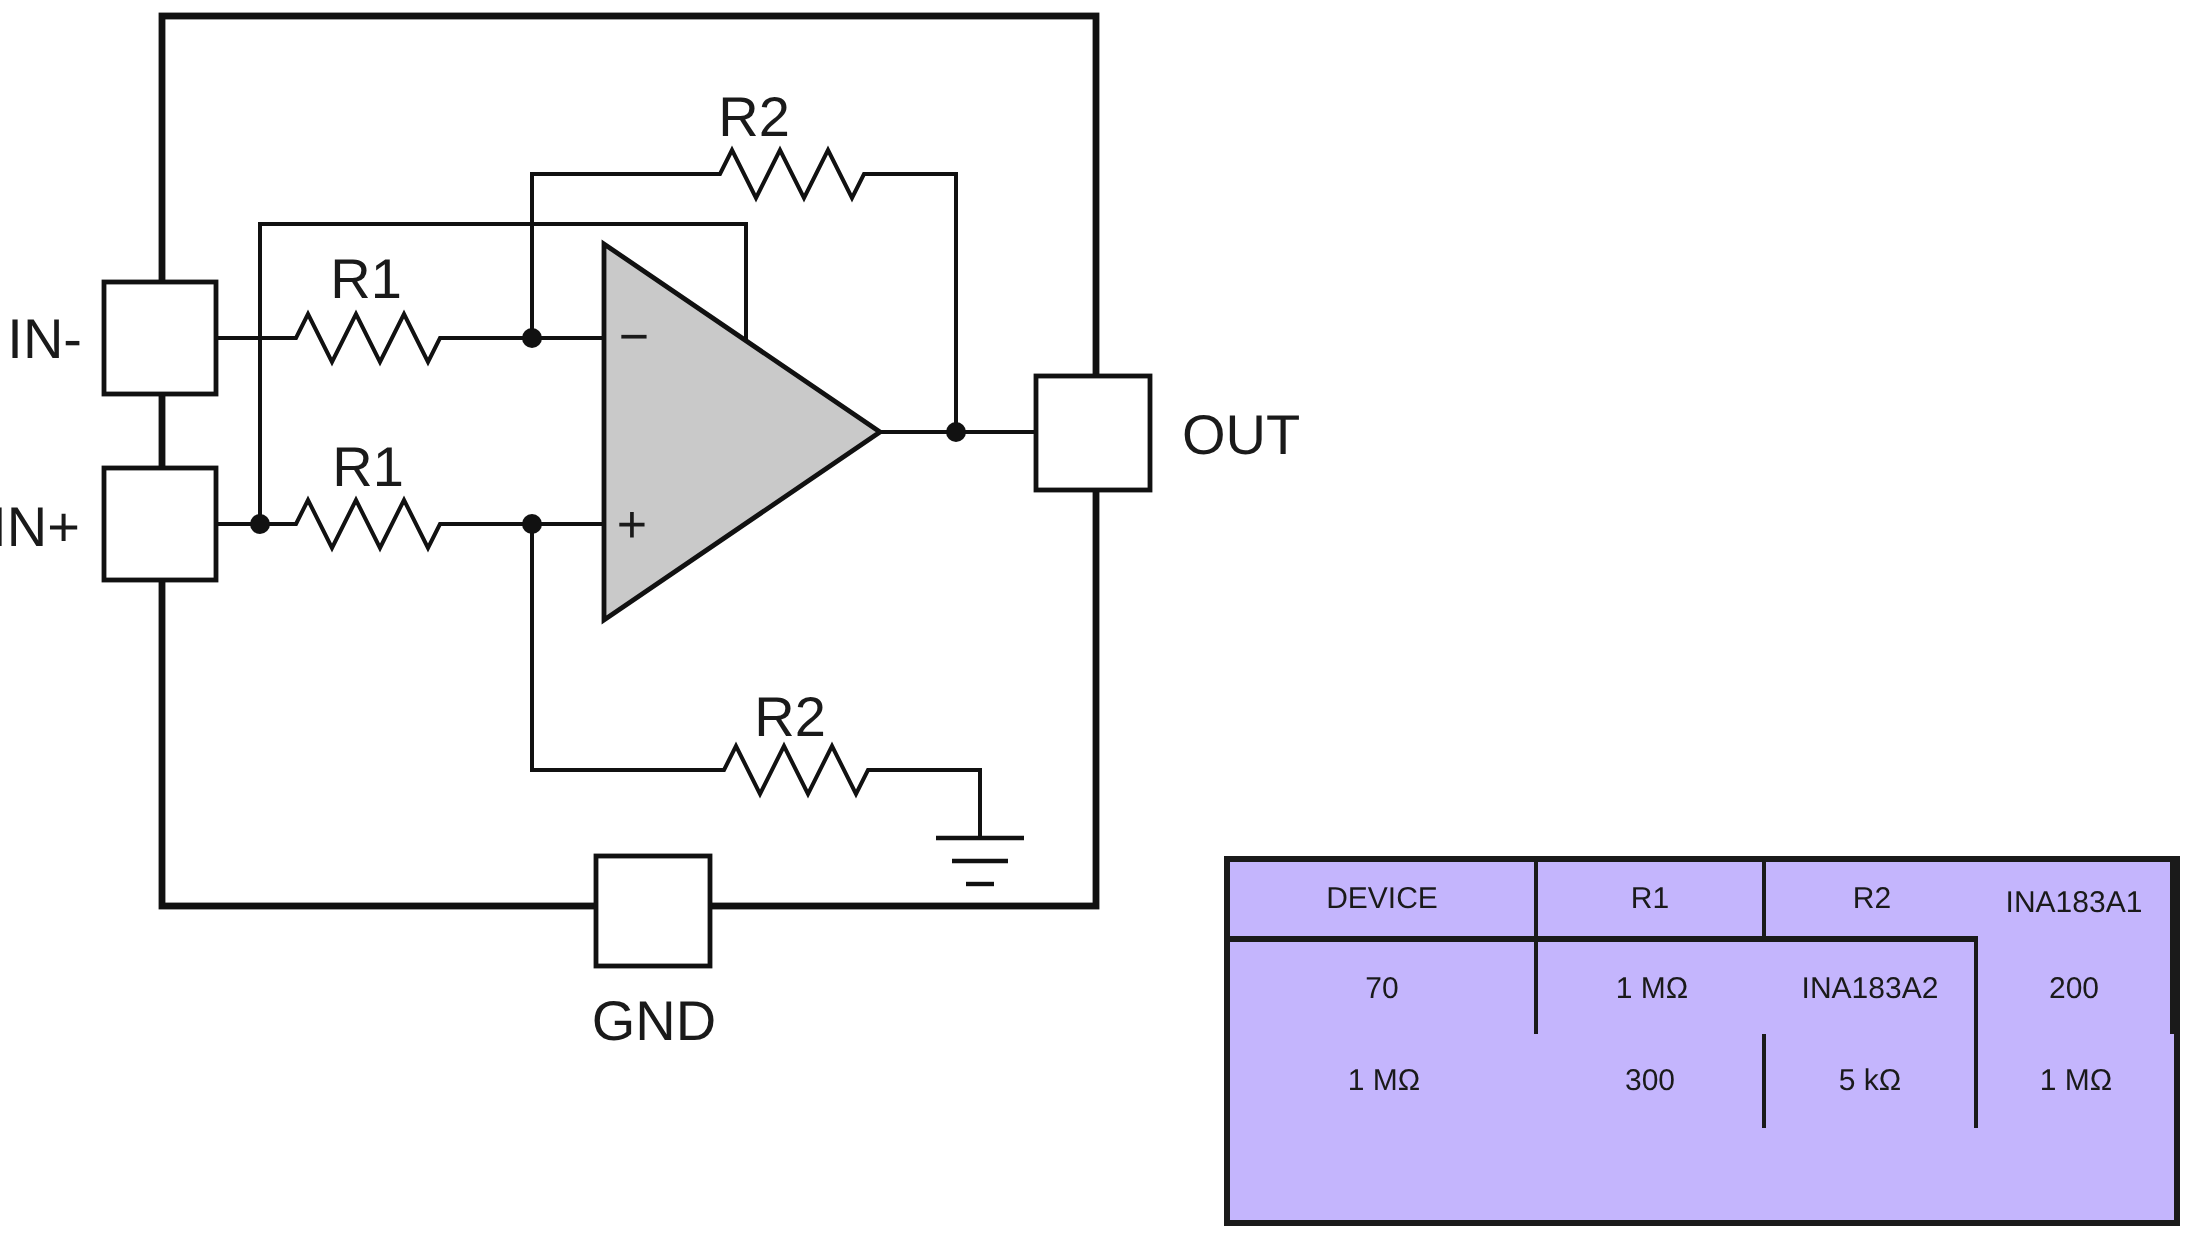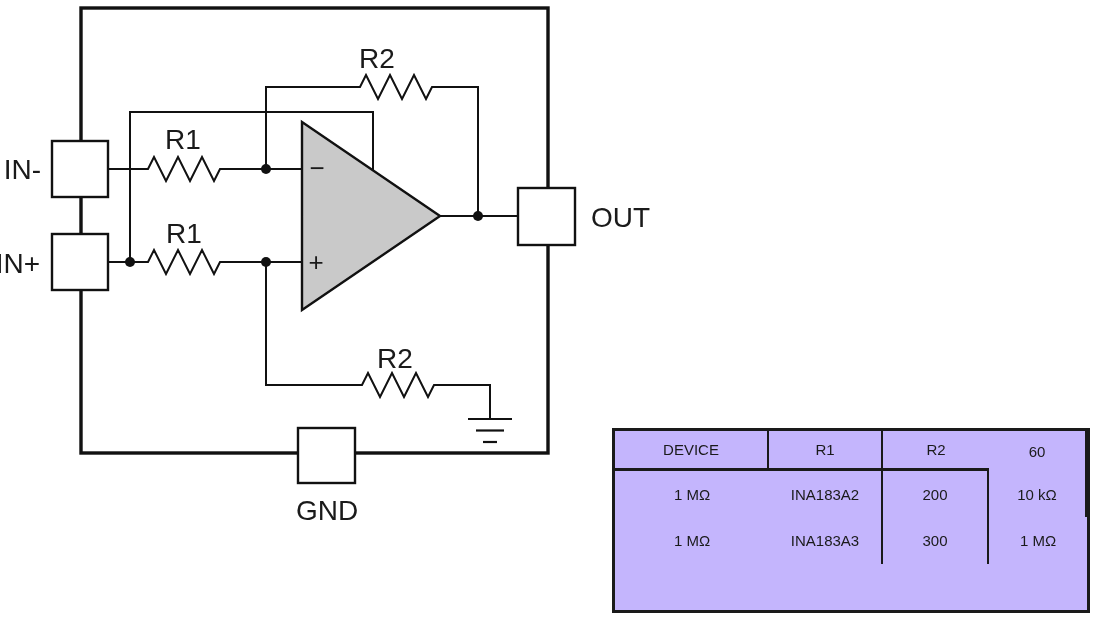--- a/index.html
+++ b/index.html
@@ -105,26 +105,26 @@
     <text class="res-label" x="184" y="243" text-anchor="middle">R1</text>
     <text class="res-label" x="377" y="68" text-anchor="middle">R2</text>
     <text class="res-label" x="395" y="368" text-anchor="middle">R2</text>
   </svg>
 
   <div class="gain-table">
     <div class="cell v h">DEVICE</div>
     <div class="cell v h">R1</div>
     <div class="cell h">R2</div>
 
-    <div class="cell v">60</div>
+    <div class="cell v">INA183A1</div>
+    <div class="cell v">70</div>
     <div class="cell">1 MΩ</div>
 
     <div class="cell v">INA183A2</div>
     <div class="cell v">200</div>
-    <div class="cell v">10 kΩ</div>
     <div class="cell">1 MΩ</div>
 
-    <div class="cell v">INA183A3</div>
     <div class="cell v">300</div>
+    <div class="cell v">5 kΩ</div>
     <div class="cell">1 MΩ</div>
   </div>
 
 </div>
 
 </body></html>

